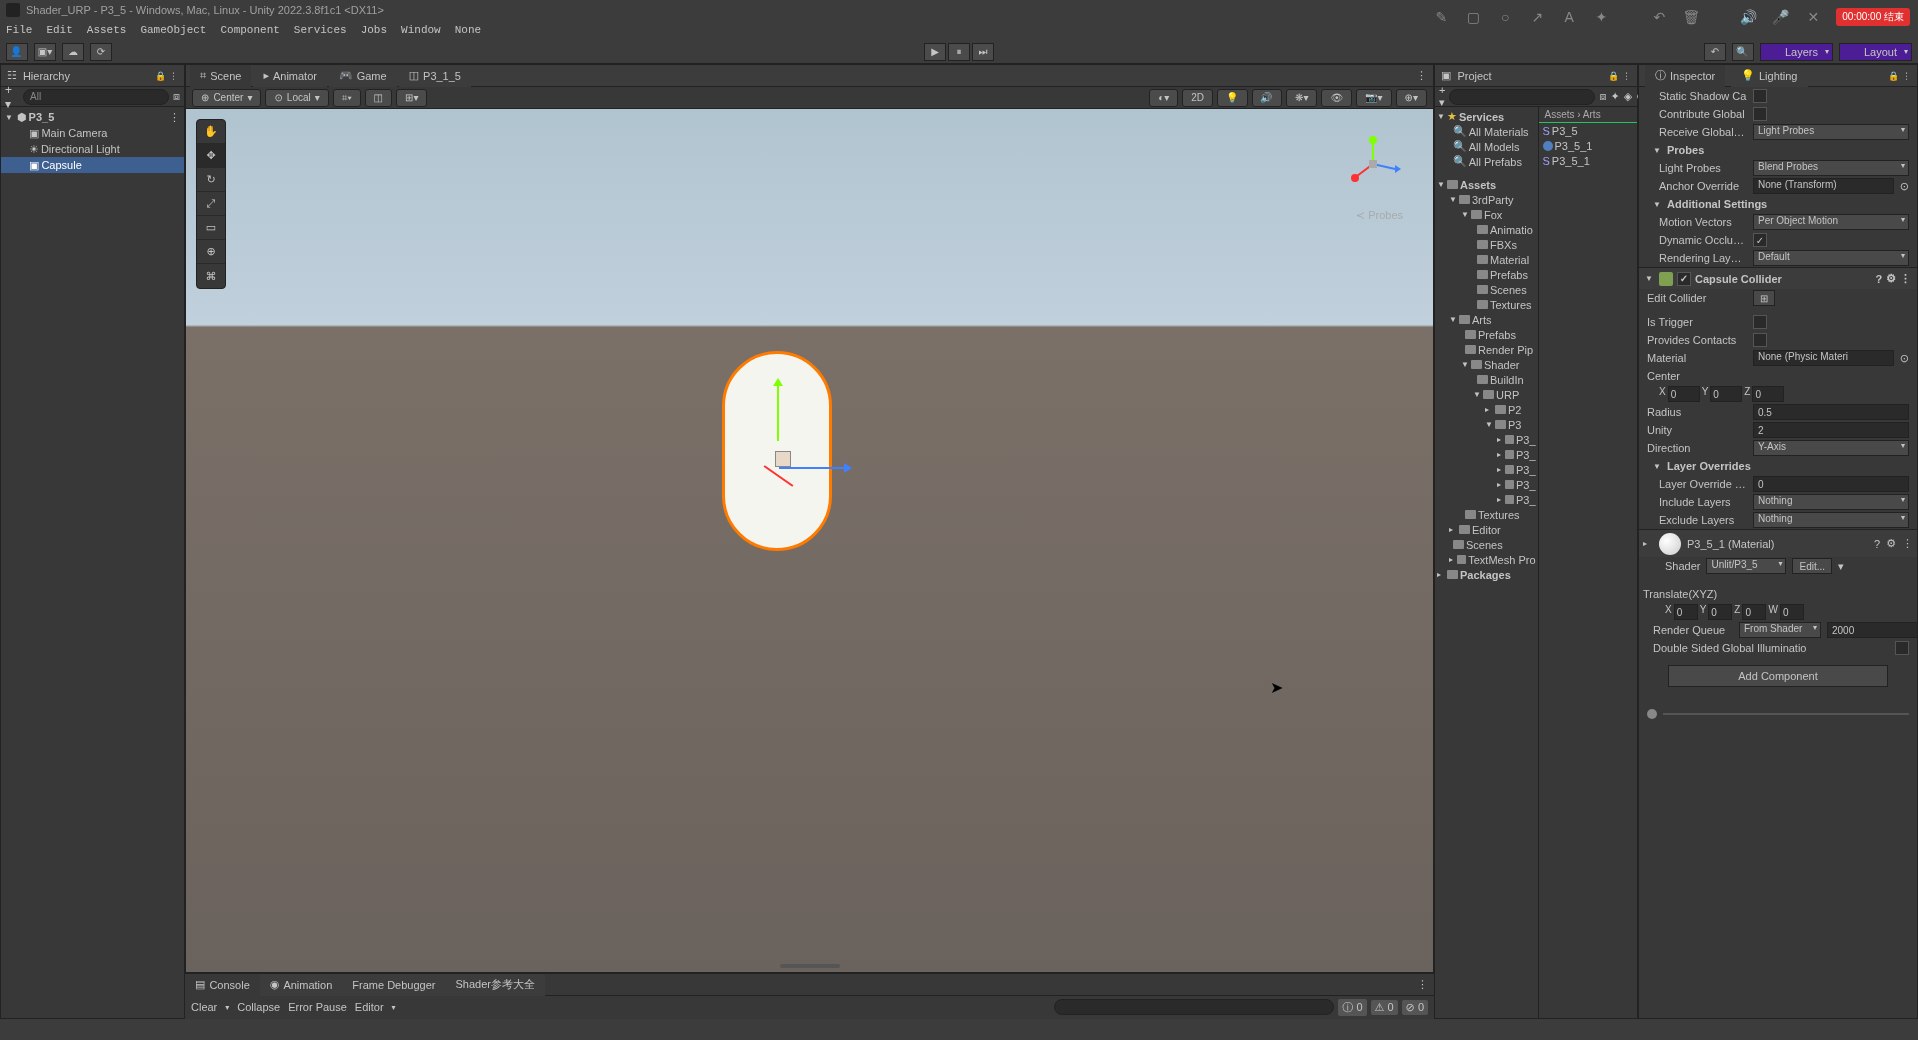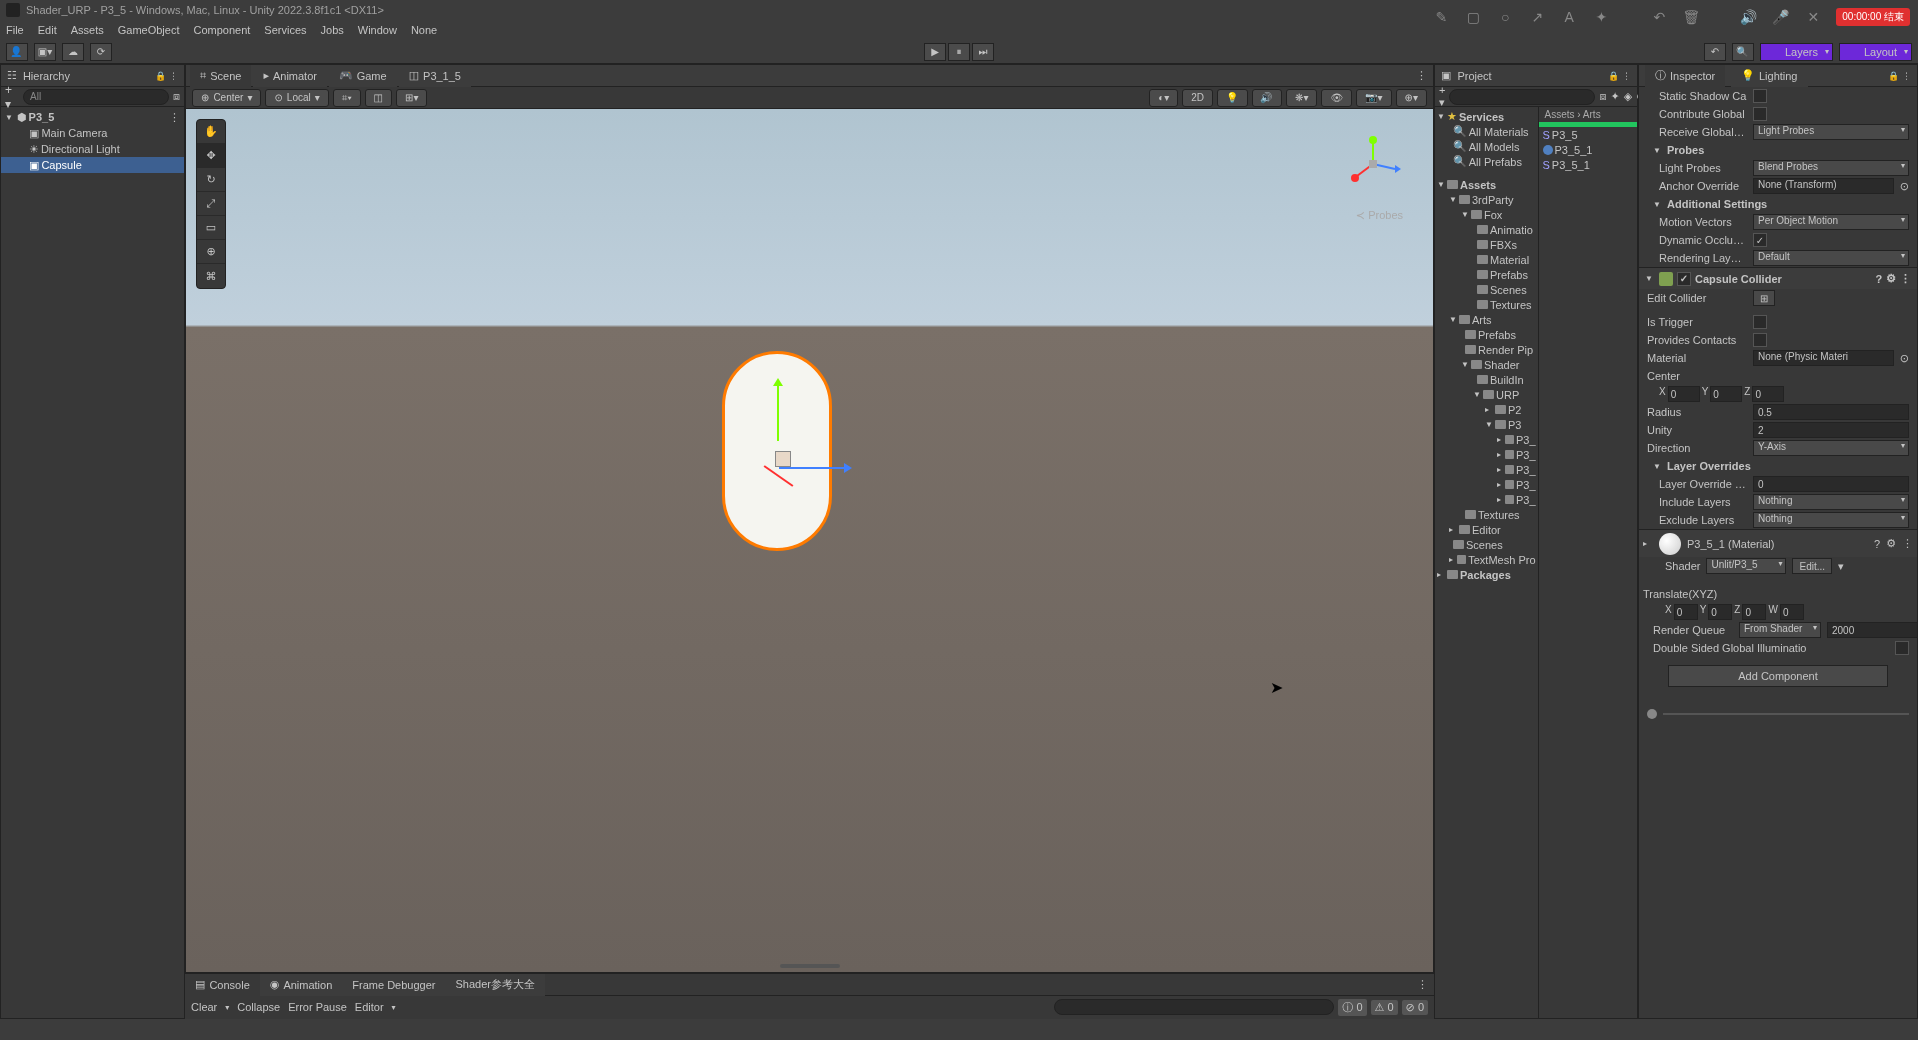--- a/index.html
+++ b/index.html
@@ -1,25 +1,25 @@
 <!DOCTYPE html>
 <html><head>
 <meta charset="utf-8">
 <style>
 * { margin: 0; padding: 0; box-sizing: border-box; font-family: Arial, sans-serif; }
 body { background: #3c3c3c; color: #c4c4c4; font-size: 11px; overflow: hidden; width: 1918px; height: 1040px; }
 .titlebar { background: #3c3c3c; height: 20px; display: flex; align-items: center; padding: 0 6px; color: #a0a0a0; }
 .title-icon { width: 14px; height: 14px; background: #222; border-radius: 2px; margin-right: 6px; }
 .menubar { background: #3c3c3c; height: 20px; display: flex; align-items: center; padding: 0 6px; gap: 14px; }
-.menu-item { color: #c4c4c4; cursor: pointer; }
+.menu-item { color: #c4c4c4; cursor: pointer; font-family: Liberation Mono, monospace; }
 .toolbar { background: #3c3c3c; height: 24px; display: flex; align-items: center; padding: 0 6px; border-bottom: 1px solid #222; justify-content: space-between; }
 .toolbar-left, .toolbar-right { display: flex; align-items: center; gap: 6px; }
 .toolbar-center { display: flex; gap: 2px; position: absolute; left: 50%; transform: translateX(-50%); }
 .tb-btn { width: 22px; height: 18px; background: #4b4b4b; border: 1px solid #222; display: flex; align-items: center; justify-content: center; color: #c4c4c4; font-size: 10px; }
-.tb-dropdown { height: 18px; background: #6d28d9; border: 1px solid #222; padding: 0 14px 0 24px; color: #c4c4c4; position: relative; display: flex; align-items: center; min-width: 60px; }
+.tb-dropdown { height: 18px; background: #4c1d95; border: 1px solid #222; padding: 0 14px 0 24px; color: #c4c4c4; position: relative; display: flex; align-items: center; min-width: 60px; }
 .tb-dropdown::after { content: '▾'; position: absolute; right: 3px; font-size: 8px; }
 .main { display: flex; height: 955px; }
 .panel { background: #383838; border: 1px solid #222; display: flex; flex-direction: column; }
 .panel-header { background: #3c3c3c; height: 22px; display: flex; align-items: center; padding: 0 6px; border-bottom: 1px solid #222; gap: 6px; }
 .tab { height: 22px; padding: 0 10px; display: flex; align-items: center; gap: 4px; background: #3c3c3c; color: #c4c4c4; }
 .tab.active { background: #383838; }
 .hierarchy { width: 185px; }
 .hierarchy-tools { height: 20px; display: flex; align-items: center; padding: 0 4px; gap: 4px; border-bottom: 1px solid #222; }
 .search-mini { flex: 1; background: #2a2a2a; border: 1px solid #222; height: 16px; border-radius: 8px; padding: 0 6px; color: #888; font-size: 10px; }
 .tree { padding: 2px 0; }
@@ -68,21 +68,21 @@
 .mat-header { display: flex; align-items: center; height: 28px; padding: 0 4px; gap: 6px; background: #3c3c3c; border-top: 1px solid #222; }
 .mat-ball { width: 22px; height: 22px; background: radial-gradient(circle at 35% 35%, #fff, #ccc); border-radius: 50%; }
 .add-comp-btn { margin: 8px auto; width: 220px; height: 22px; background: #494949; border: 1px solid #222; display: flex; align-items: center; justify-content: center; cursor: pointer; }
 .console-area { height: 46px; border-top: 1px solid #222; background: #383838; }
 .console-tabs { height: 22px; display: flex; align-items: center; border-bottom: 1px solid #222; }
 .console-tools { height: 22px; display: flex; align-items: center; padding: 0 6px; gap: 8px; justify-content: space-between; }
 .cursor-overlay { position: absolute; left: 1270px; top: 678px; font-size: 16px; color: #000; z-index: 100; pointer-events: none; }
 .top-right-icons { position: absolute; right: 8px; top: 8px; display: flex; gap: 14px; align-items: center; }
 .tri-icon { width: 18px; height: 18px; color: #888; display: flex; align-items: center; justify-content: center; font-size: 14px; }
 .rec-badge { background: #e03030; color: #fff; padding: 2px 6px; border-radius: 3px; font-size: 10px; }
-.breadcrumb { padding: 2px 6px; font-size: 10px; color: #aaa; border-bottom: 5px solid #22c55e; }
+.breadcrumb { padding: 2px 6px; font-size: 10px; color: #aaa; border-bottom: 1px solid #22c55e; }
 .edit-btn { background: #494949; border: 1px solid #222; padding: 0 6px; height: 16px; font-size: 10px; color: #c4c4c4; }
 </style>
 </head>
 <body>
 
 <div class="titlebar">
   <div class="title-icon"></div>
   <span>Shader_URP - P3_5 - Windows, Mac, Linux - Unity 2022.3.8f1c1 &lt;DX11&gt;</span>
 </div>
 

